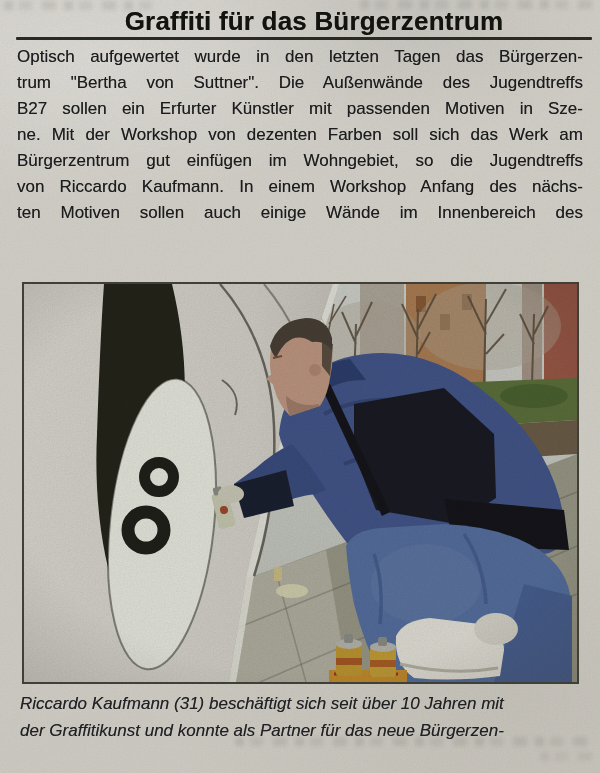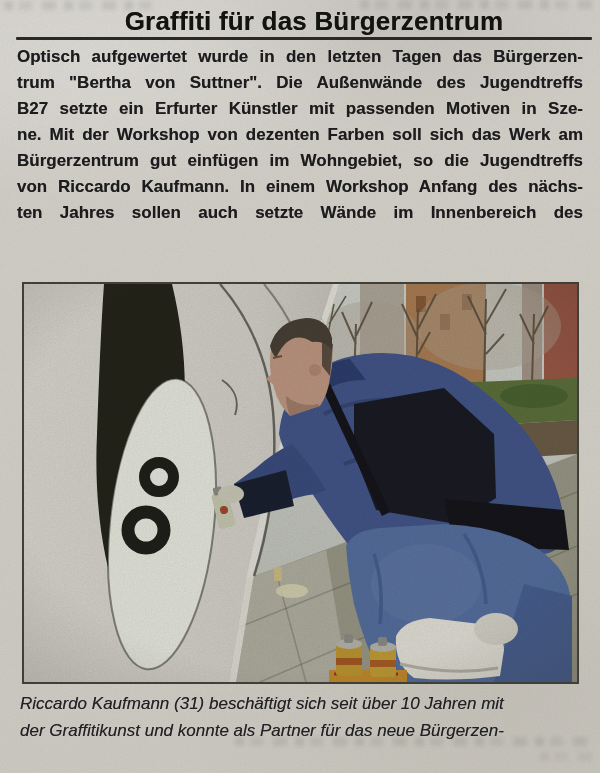--- a/index.html
+++ b/index.html
@@ -32,21 +32,20 @@
     margin-left:28px;
   }
   .rule{
     position:absolute;top:37px;left:16px;width:576px;height:3px;
     background:#2c2c26;border-radius:1px;
   }
   .article-body{
     position:absolute;top:44px;left:17px;width:566px;
     font-size:17px;line-height:26px;color:#1e1e20;
     text-shadow:0 0 .4px rgba(25,25,25,.55);
-    font-weight:bold;
   }
   .body-line{text-align:justify;text-align-last:justify;white-space:normal;}
   .body-line.last{text-align-last:left;}
   .photo-frame{
     position:absolute;top:282px;left:22px;width:557px;height:402px;
     border:2px solid #43433c;box-sizing:border-box;background:#cfccc4;
   }
   .photo-frame svg{display:block;width:553px;height:398px;}
   .caption{
     position:absolute;top:690px;left:20px;width:564px;
@@ -64,25 +63,25 @@
   <div class="ghost" style="top:0px;left:360px;width:236px;"></div>
   <div class="ghost" style="top:737px;left:235px;width:360px;"></div>
   <div class="ghost" style="top:752px;left:540px;width:56px;opacity:.3;"></div>
 
   <div class="headline">Graffiti für das Bürgerzentrum</div>
   <div class="rule"></div>
 
   <div class="article-body">
     <div class="body-line">Optisch aufgewertet wurde in den letzten Tagen das Bürgerzen-</div>
     <div class="body-line">trum "Bertha von Suttner". Die Außenwände des Jugendtreffs</div>
-    <div class="body-line">B27 setzte ein Erfurter Künstler mit passenden Motiven in Sze-</div>
+    <div class="body-line">B27 sollen ein Erfurter Künstler mit passenden Motiven in Sze-</div>
     <div class="body-line">ne. Mit der Workshop von dezenten Farben soll sich das Werk am</div>
     <div class="body-line">Bürgerzentrum gut einfügen im Wohngebiet, so die Jugendtreffs</div>
     <div class="body-line">von Riccardo Kaufmann. In einem Workshop Anfang des nächs-</div>
-    <div class="body-line">ten Jahres sollen auch setzte Wände im Innenbereich des</div>
+    <div class="body-line">ten Motiven sollen auch einige Wände im Innenbereich des</div>
   </div>
 
   <div class="photo-frame">
     <svg viewBox="0 0 553 398">
       <defs>
         <linearGradient id="skyGrad" x1="0" y1="0" x2="0" y2="1">
           <stop offset="0" stop-color="#d3d5ce"></stop>
             <stop offset="1" stop-color="#c2c5bc"></stop>
         </linearGradient>
         <linearGradient id="wallShade" x1="0" y1="0" x2="1" y2="0">

